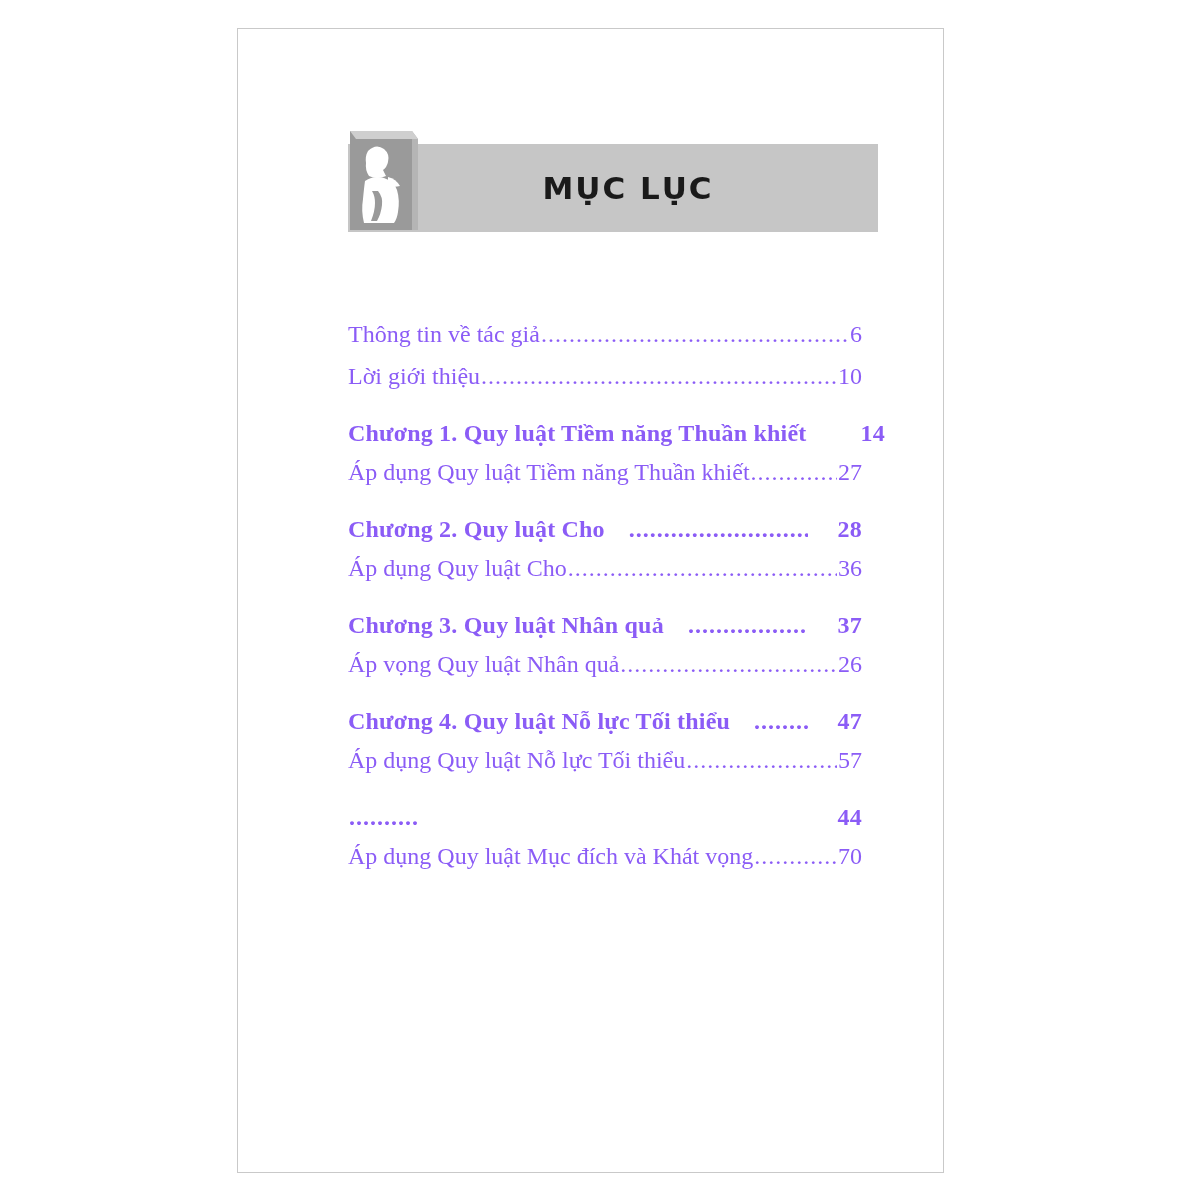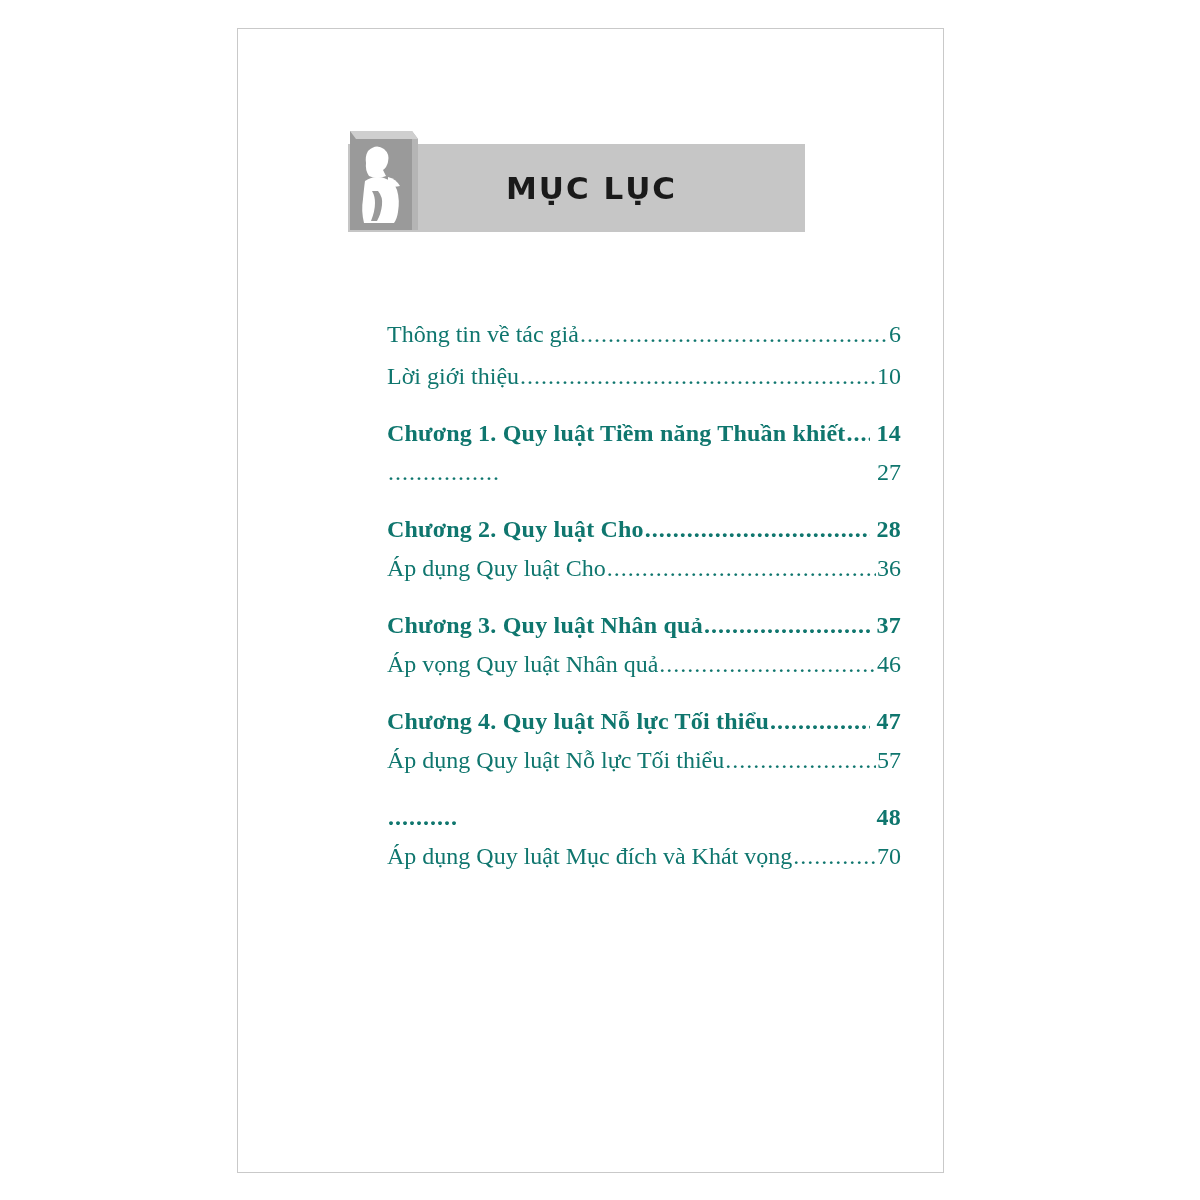--- a/index.html
+++ b/index.html
@@ -23,21 +23,21 @@
     background: #ffffff;
     border: 1px solid #c9c9c9;
     box-sizing: border-box;
   }
 
   
   .toc-header {
     position: absolute;
     left: 110px;
     top: 115px;
-    width: 457px;
+    width: 530px;
     height: 88px;
     background: #c6c6c6;
     display: flex;
     align-items: center;
     justify-content: center;
   }
   .toc-header-title {
     font-family: "DejaVu Sans", sans-serif;
     font-weight: bold;
     font-size: 31px;
@@ -62,22 +62,21 @@
     left: 110px;
     top: 292px;
     width: 514px;
   }
 
   .toc-row {
     display: flex;
     align-items: baseline;
     width: 100%;
     white-space: nowrap;
-    color: #0f766e;
-    margin-left: 39px;
+    color: #8b5cf6;
   }
   .toc-row .label {
     flex: 0 0 auto;
   }
   .toc-row .dots {
     flex: 1 1 auto;
     overflow: hidden;
     white-space: nowrap;
     margin: 0 1px;
     letter-spacing: 1px;
@@ -89,20 +88,21 @@
   .toc-row.front {
     font-size: 24px;
     margin-bottom: 15px;
   }
   .toc-row.chapter {
     font-size: 24px;
     font-weight: bold;
     margin-top: 30px;
     margin-bottom: 12px;
     letter-spacing: 0.2px;
+    gap: 23px;
   }
   .toc-row.sub {
     font-size: 24px;
     margin-bottom: 6px;
   }
   .toc-row.chapter .page { padding-left: 6px; }
 </style>
 </head>
 <body>
 
@@ -142,20 +142,21 @@
       <span class="page">10</span>
     </div>
 
     <div class="toc-row chapter">
       <span class="label">Chương 1. Quy luật Tiềm năng Thuần khiết</span>
       <span class="dots">.........</span>
       <span class="page">14</span>
     </div>
 
     <div class="toc-row sub">
+      <span class="label">Áp dụng Quy luật Tiềm năng Thuần khiết</span>
       <span class="dots">................</span>
       <span class="page">27</span>
     </div>
 
     <div class="toc-row chapter">
       <span class="label">Chương 2. Quy luật Cho </span>
       <span class="dots">....................................</span>
       <span class="page">28</span>
     </div>
 
@@ -167,38 +168,38 @@
 
     <div class="toc-row chapter">
       <span class="label">Chương 3. Quy luật Nhân quả </span>
       <span class="dots"> .............................</span>
       <span class="page">37</span>
     </div>
 
     <div class="toc-row sub">
       <span class="label">Áp vọng Quy luật Nhân quả</span>
       <span class="dots">.......................................</span>
-      <span class="page">46</span>
+      <span class="page">26</span>
     </div>
 
     <div class="toc-row chapter">
       <span class="label">Chương 4. Quy luật Nỗ lực Tối thiểu</span>
       <span class="dots">....................</span>
       <span class="page">47</span>
     </div>
 
     <div class="toc-row sub">
       <span class="label">Áp dụng Quy luật Nỗ lực Tối thiểu</span>
       <span class="dots">.............................</span>
       <span class="page">57</span>
     </div>
 
     <div class="toc-row chapter">
       <span class="dots">..........</span>
-      <span class="page">48</span>
+      <span class="page">44</span>
     </div>
 
     <div class="toc-row sub">
       <span class="label">Áp dụng Quy luật Mục đích và Khát vọng </span>
       <span class="dots">...............</span>
       <span class="page">70</span>
     </div>
 
   </div>
 </div>

